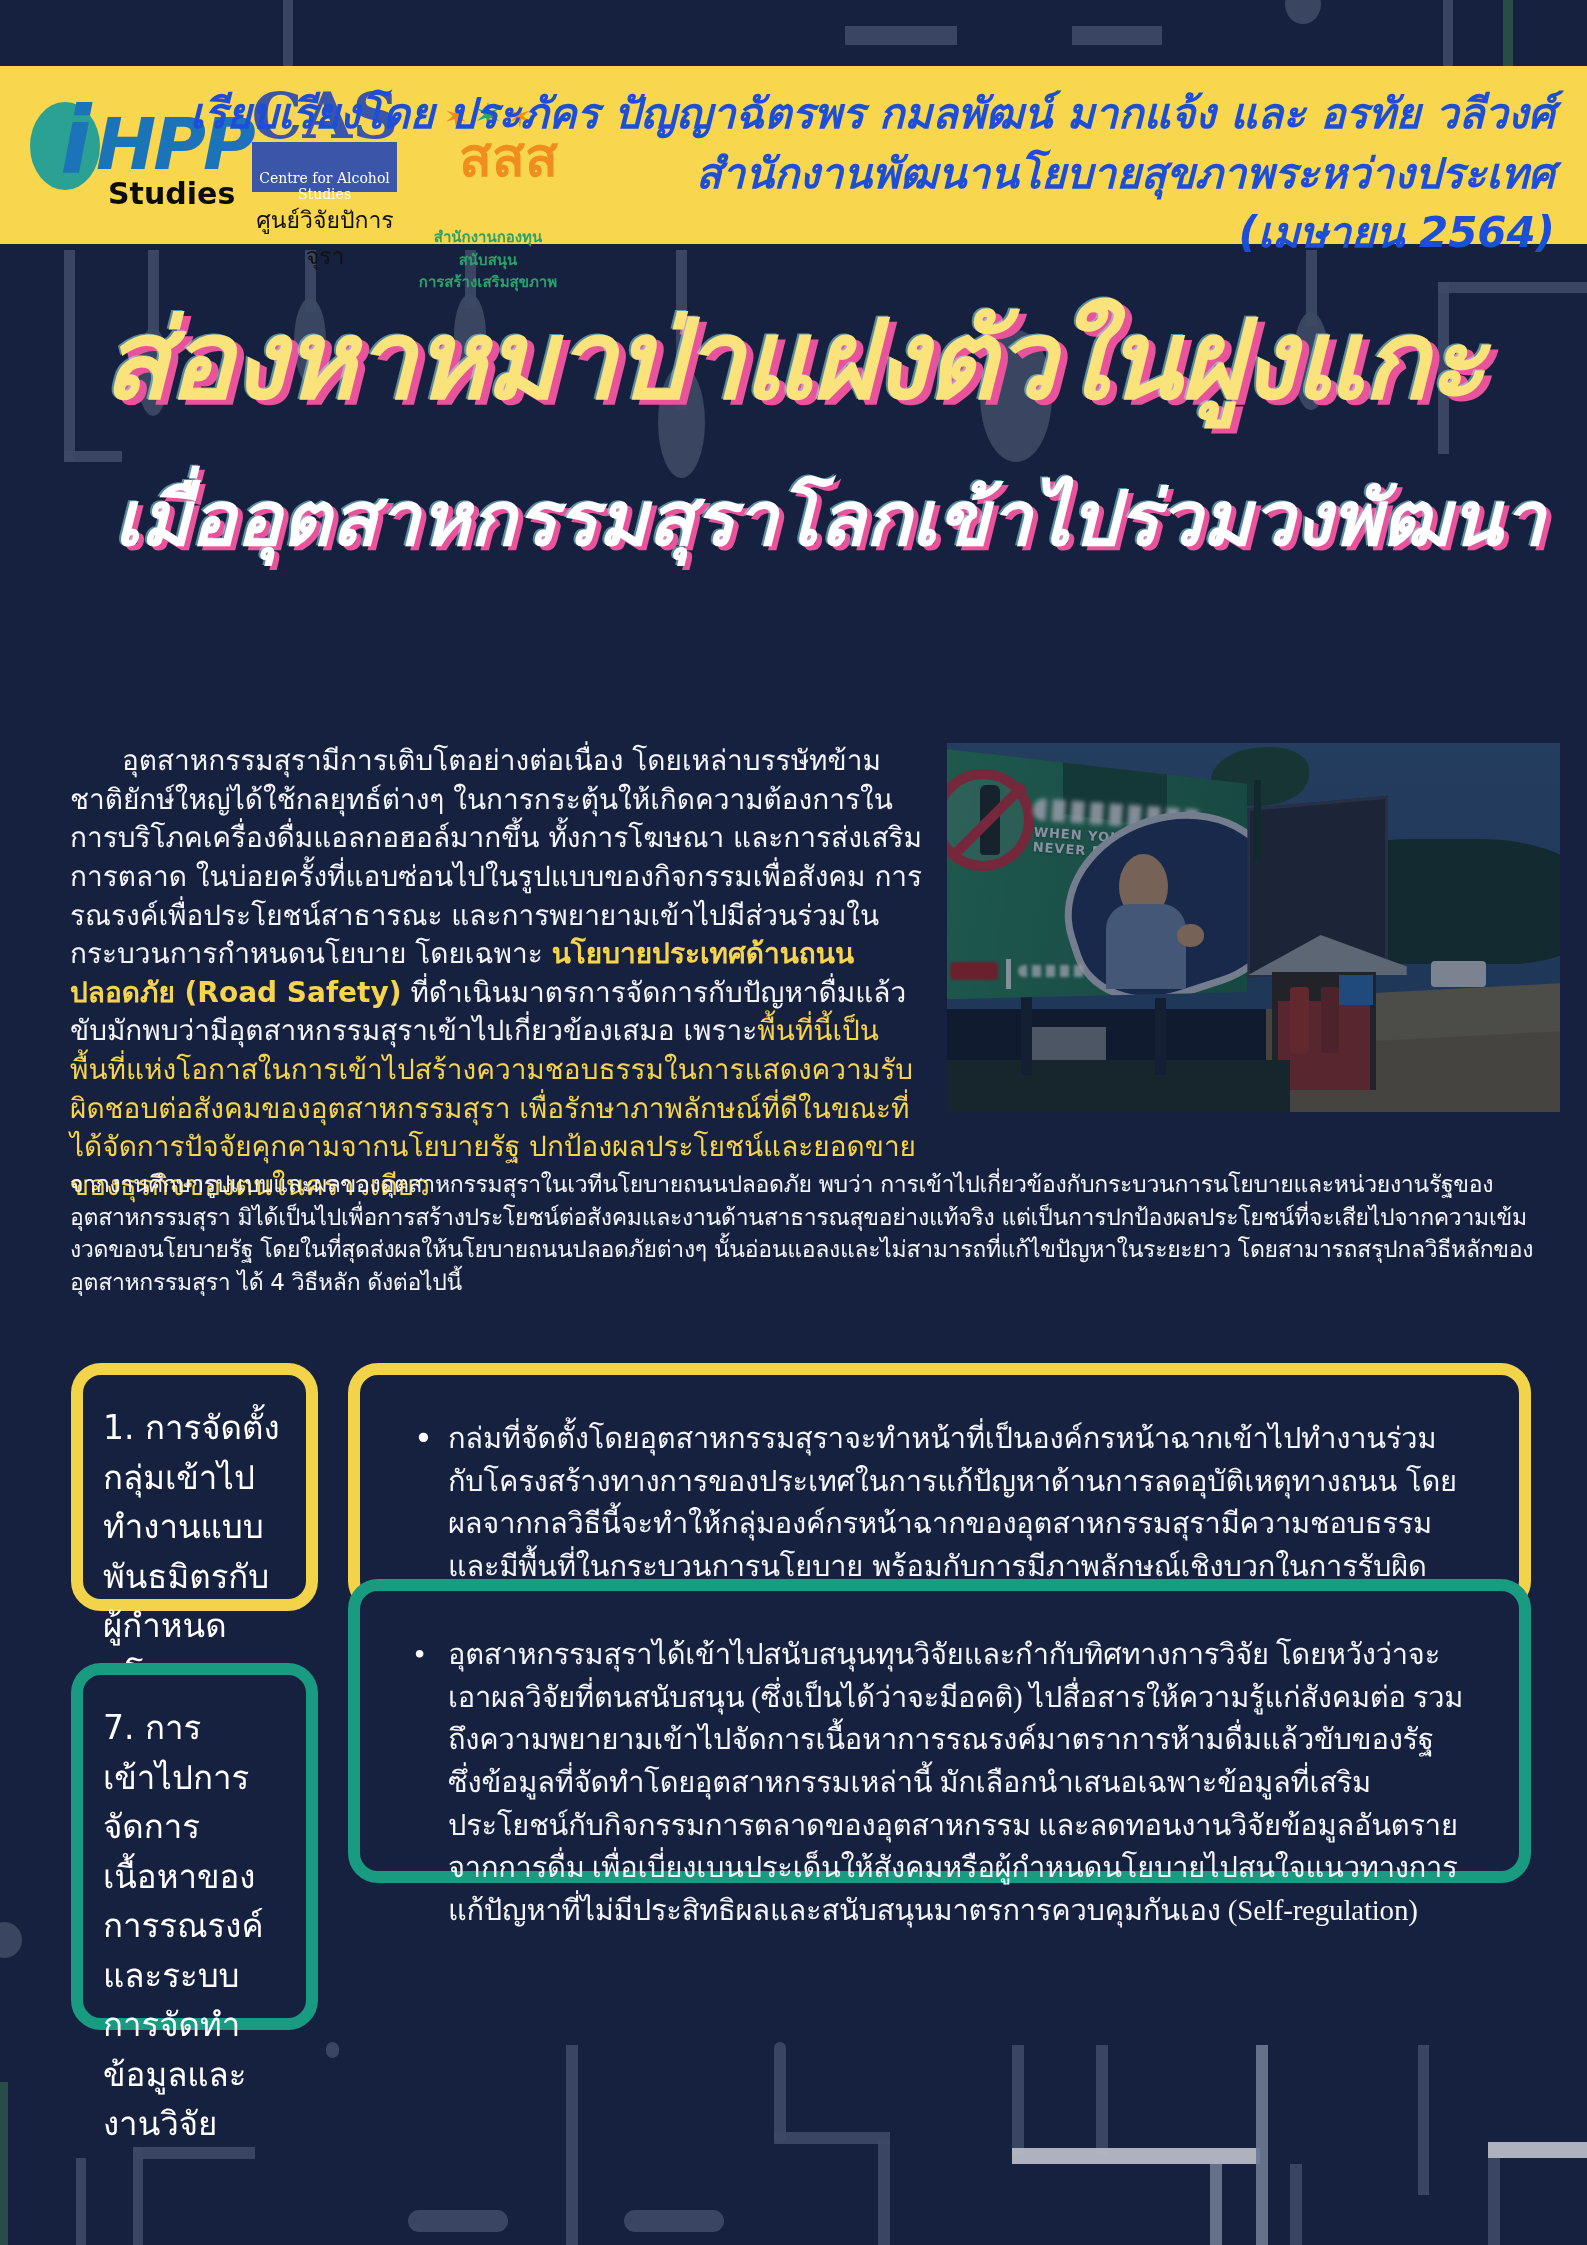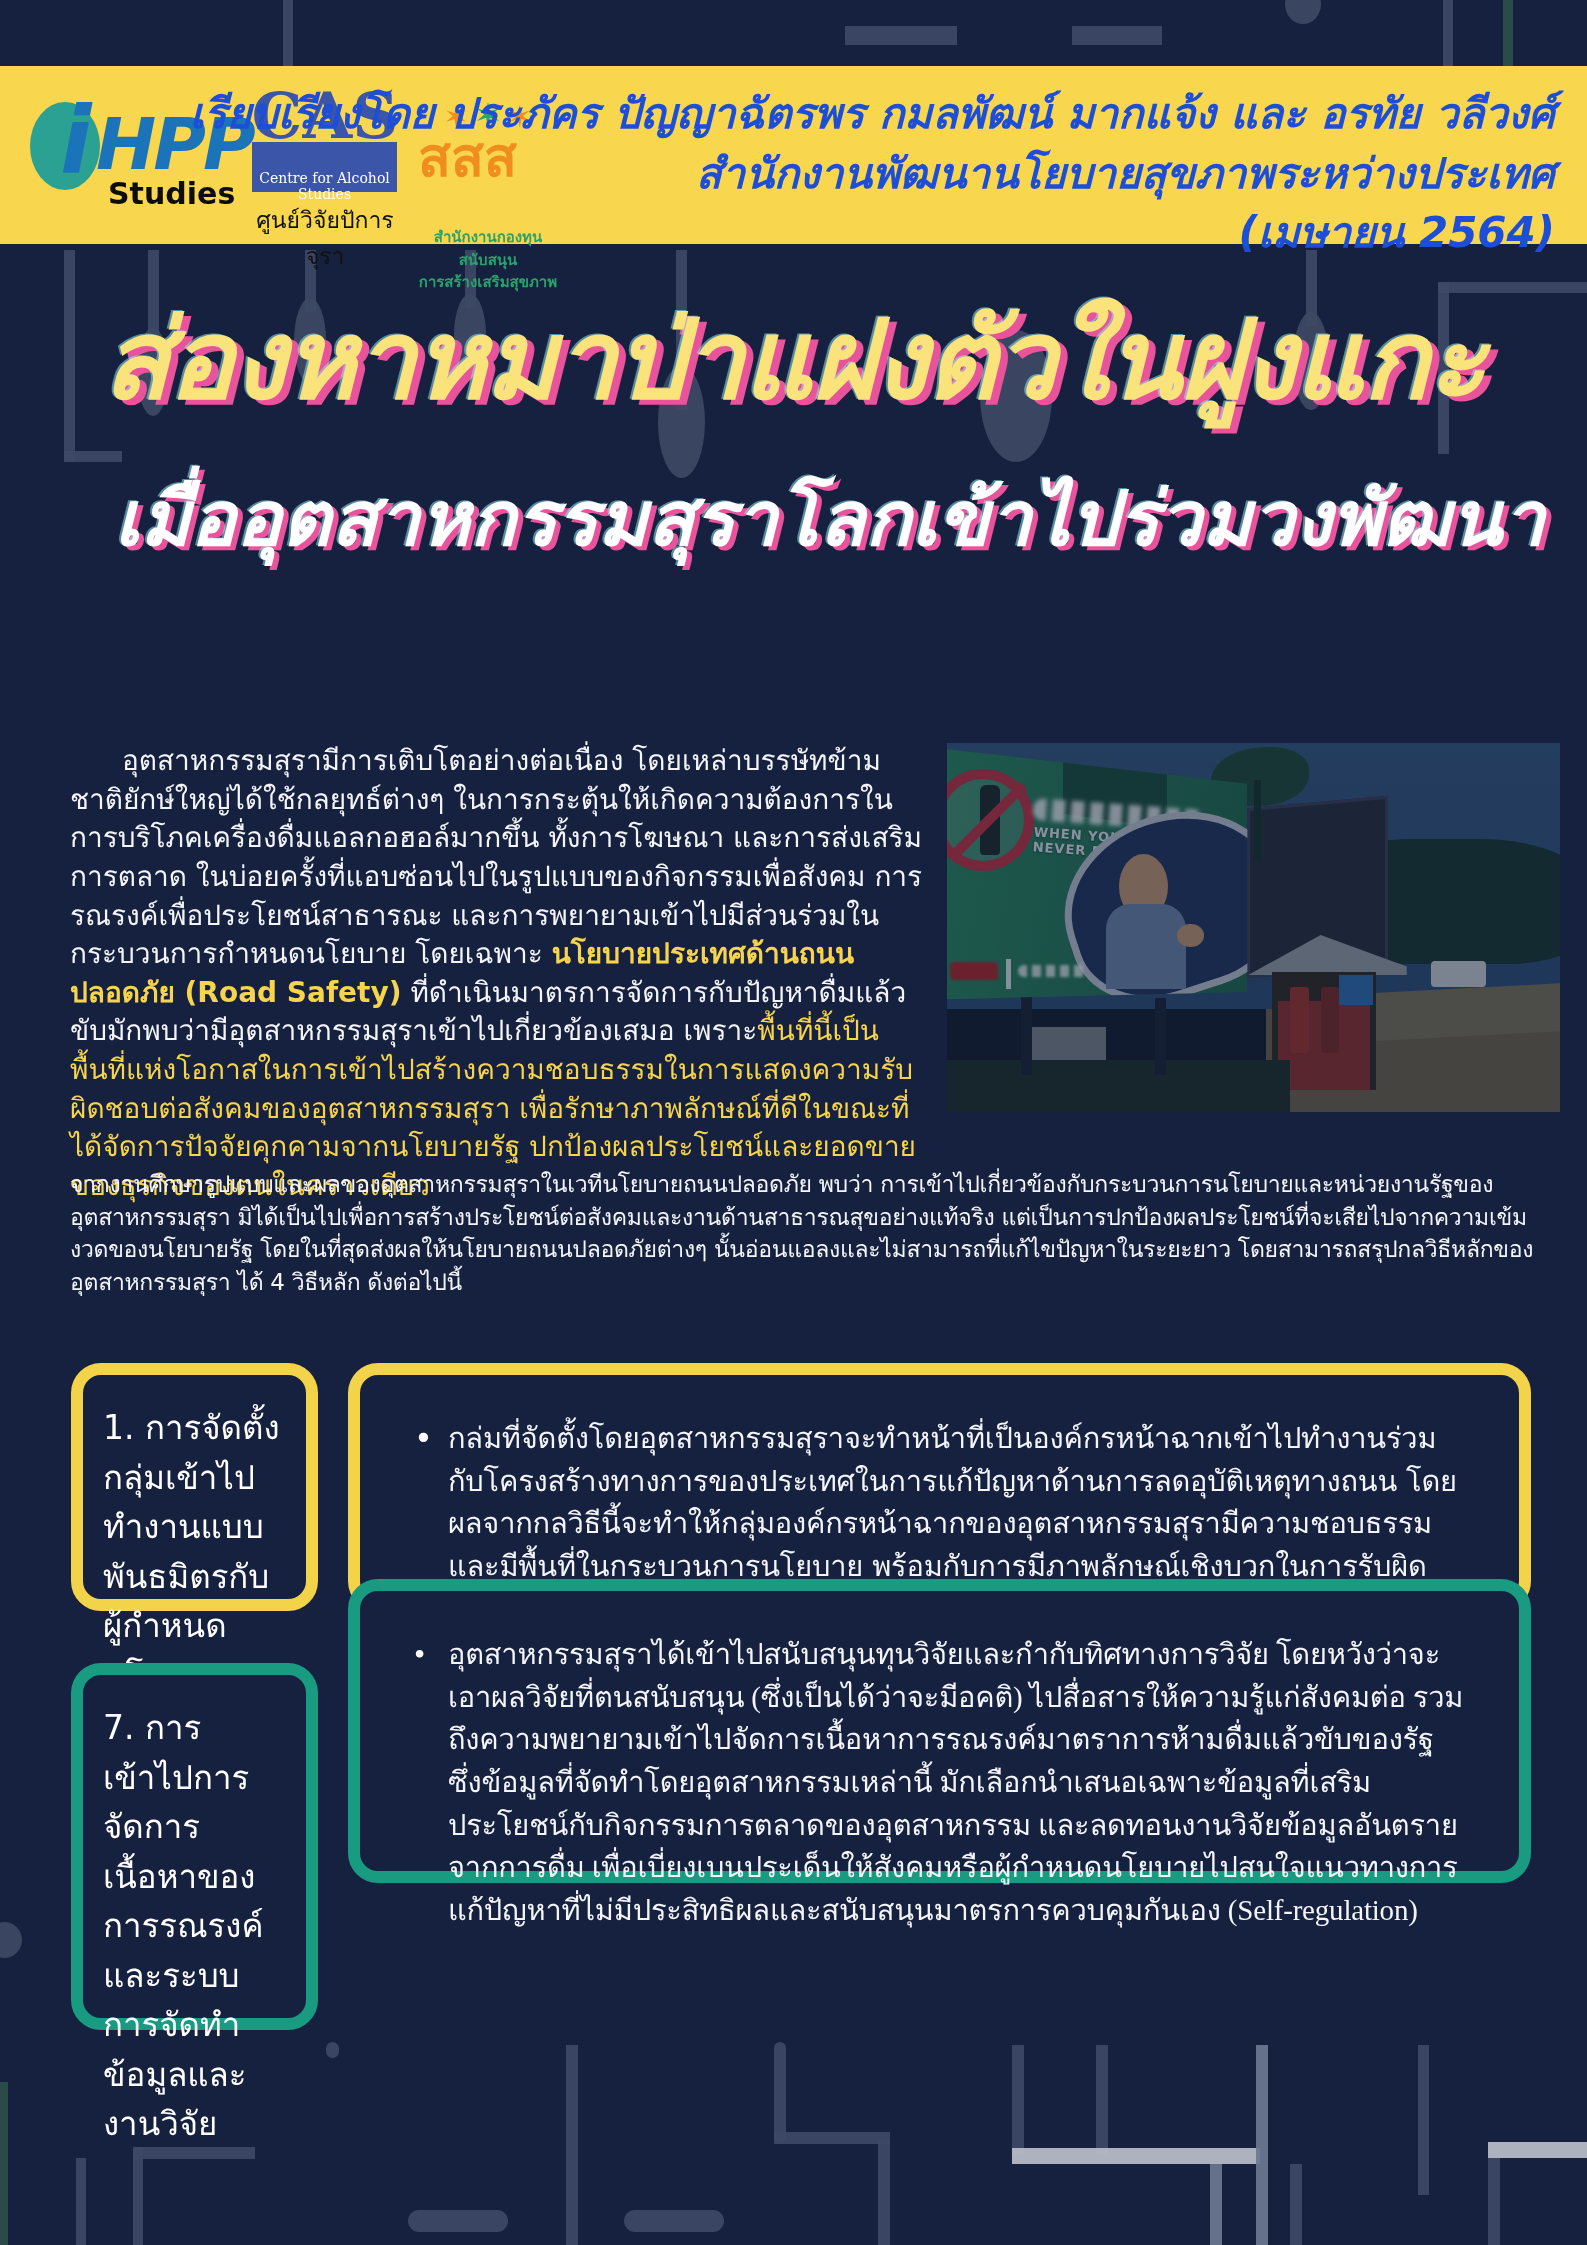--- a/index.html
+++ b/index.html
@@ -43,21 +43,21 @@
     font-family:"DejaVu Serif","Liberation Serif",serif;
     font-size:14px; color:#ffffff; }
   .cas-th { position:absolute; left:0; top:104px; width:100%; text-align:center;
     font-family:"DejaVu Serif","Liberation Serif",serif;
     font-size:23px; color:#111; }
   
   .sss { position:absolute; left:418px; top:32px; width:140px; height:140px; text-align:center; }
   .sss-stars { position:absolute; left:0; top:0; width:100%; text-align:center; line-height:1; }
   .sss-stars span { font-size:30px; }
   .star-o { color:#ef8d1e; } .star-g { color:#27a56f; font-size:34px !important; }
-  .sss-acronym { position:absolute; left:0; top:30px; width:100%; text-align:left;
+  .sss-acronym { position:absolute; left:0; top:30px; width:100%; text-align:right;
     font-size:54px; font-weight:800; color:#ef8d1e; line-height:1.1; }
   .sss-sub { position:absolute; left:0; top:128px; width:100%; text-align:center;
     font-size:15px; font-weight:bold; color:#2aa26b; line-height:1.5; }
   
   .main-title {
     position:absolute; top:272px; left:10px; width:1567px; text-align:center;
     font-size:110px; font-weight:800; font-style:italic; color:#fbe37c;
     letter-spacing:-2px;
     text-shadow:-2px -1px 0 rgba(140,230,240,.55), 7px 5px 0 #e8539b;
   }

